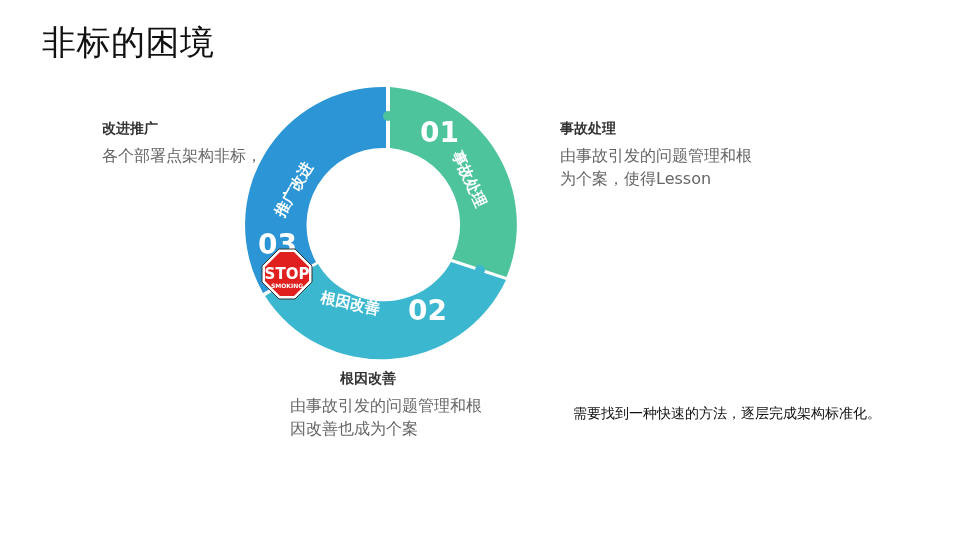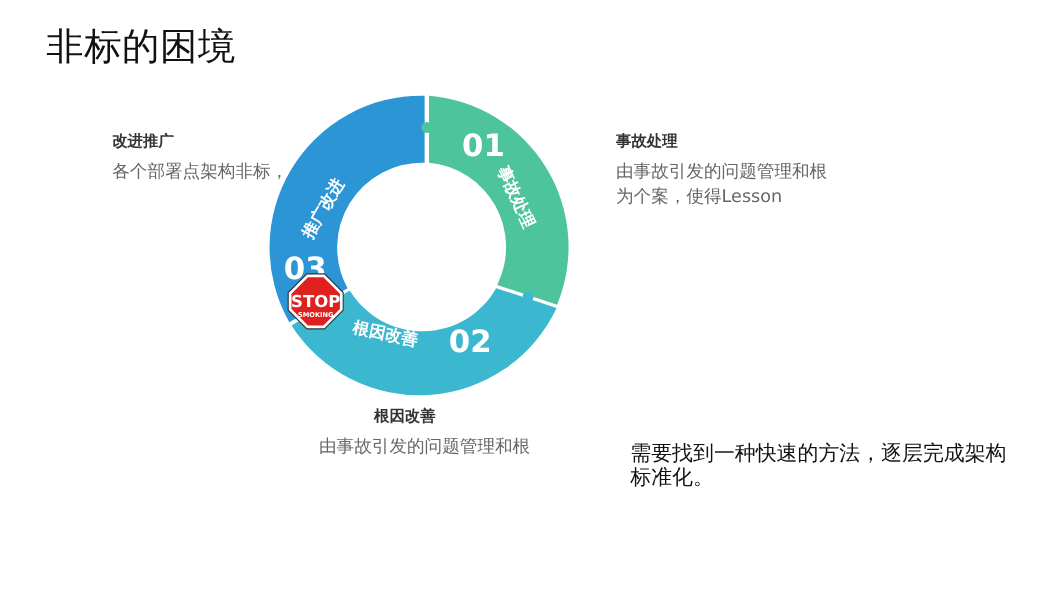--- a/index.html
+++ b/index.html
@@ -15,21 +15,21 @@
     .block { position: absolute; color: #555; }
     .block .head { font-size: 14px; font-weight: bold; color: #333; margin-bottom: 6px; }
     .block .line { font-size: 16px; line-height: 23px; color: #666; }
     .left-block { left: 58px; top: 120px; margin-left: 44px; }
     .right-block { left: 560px; top: 120px; }
     .bottom-block { left: 290px; top: 370px; }
     .bottom-block .head { margin-left: 50px; }
     .note {
       position: absolute; left: 573px; top: 402px;
       font-family: Liberation Sans, sans-serif;
-      font-size: 19px; line-height: 22px; color: #111;
+      font-size: 14px; line-height: 22px; color: #111;
       width: 360px;
     }
     .diagram { position: absolute; left: 240px; top: 84px; width: 300px; height: 290px; }
     svg text { font-family: "DejaVu Sans", "Liberation Sans", sans-serif; }
   </style>
 </head>
 <body>
 
 <div class="title">非标的困境</div>
 
@@ -40,20 +40,21 @@
 
 <div class="block right-block">
   <div class="head">事故处理</div>
   <div class="line">由事故引发的问题管理和根</div>
   <div class="line">为个案，使得Lesson</div>
 </div>
 
 <div class="block bottom-block">
   <div class="head">根因改善</div>
   <div class="line">由事故引发的问题管理和根</div>
+  <div class="line">因改善也成为个案</div>
 </div>
 
 <div class="diagram">
   <svg width="300" height="290" viewBox="0 0 300 290" xmlns="http://www.w3.org/2000/svg">
 
     <path d="M 150 3 A 138 138 0 0 1 266.5 193 L 212 175 A 77 77 0 0 0 150 64 Z" fill="#4dc49c"></path>
 
     <path d="M 266 196 A 138 138 0 0 1 25 212 L 78 180 A 77 77 0 0 0 211 178 Z" fill="#3bb7cf"></path>
 
     <path d="M 23 209 A 138 138 0 0 1 146 3 L 146 64 A 77 77 0 0 0 76 178 Z" fill="#2b95d6"></path>

